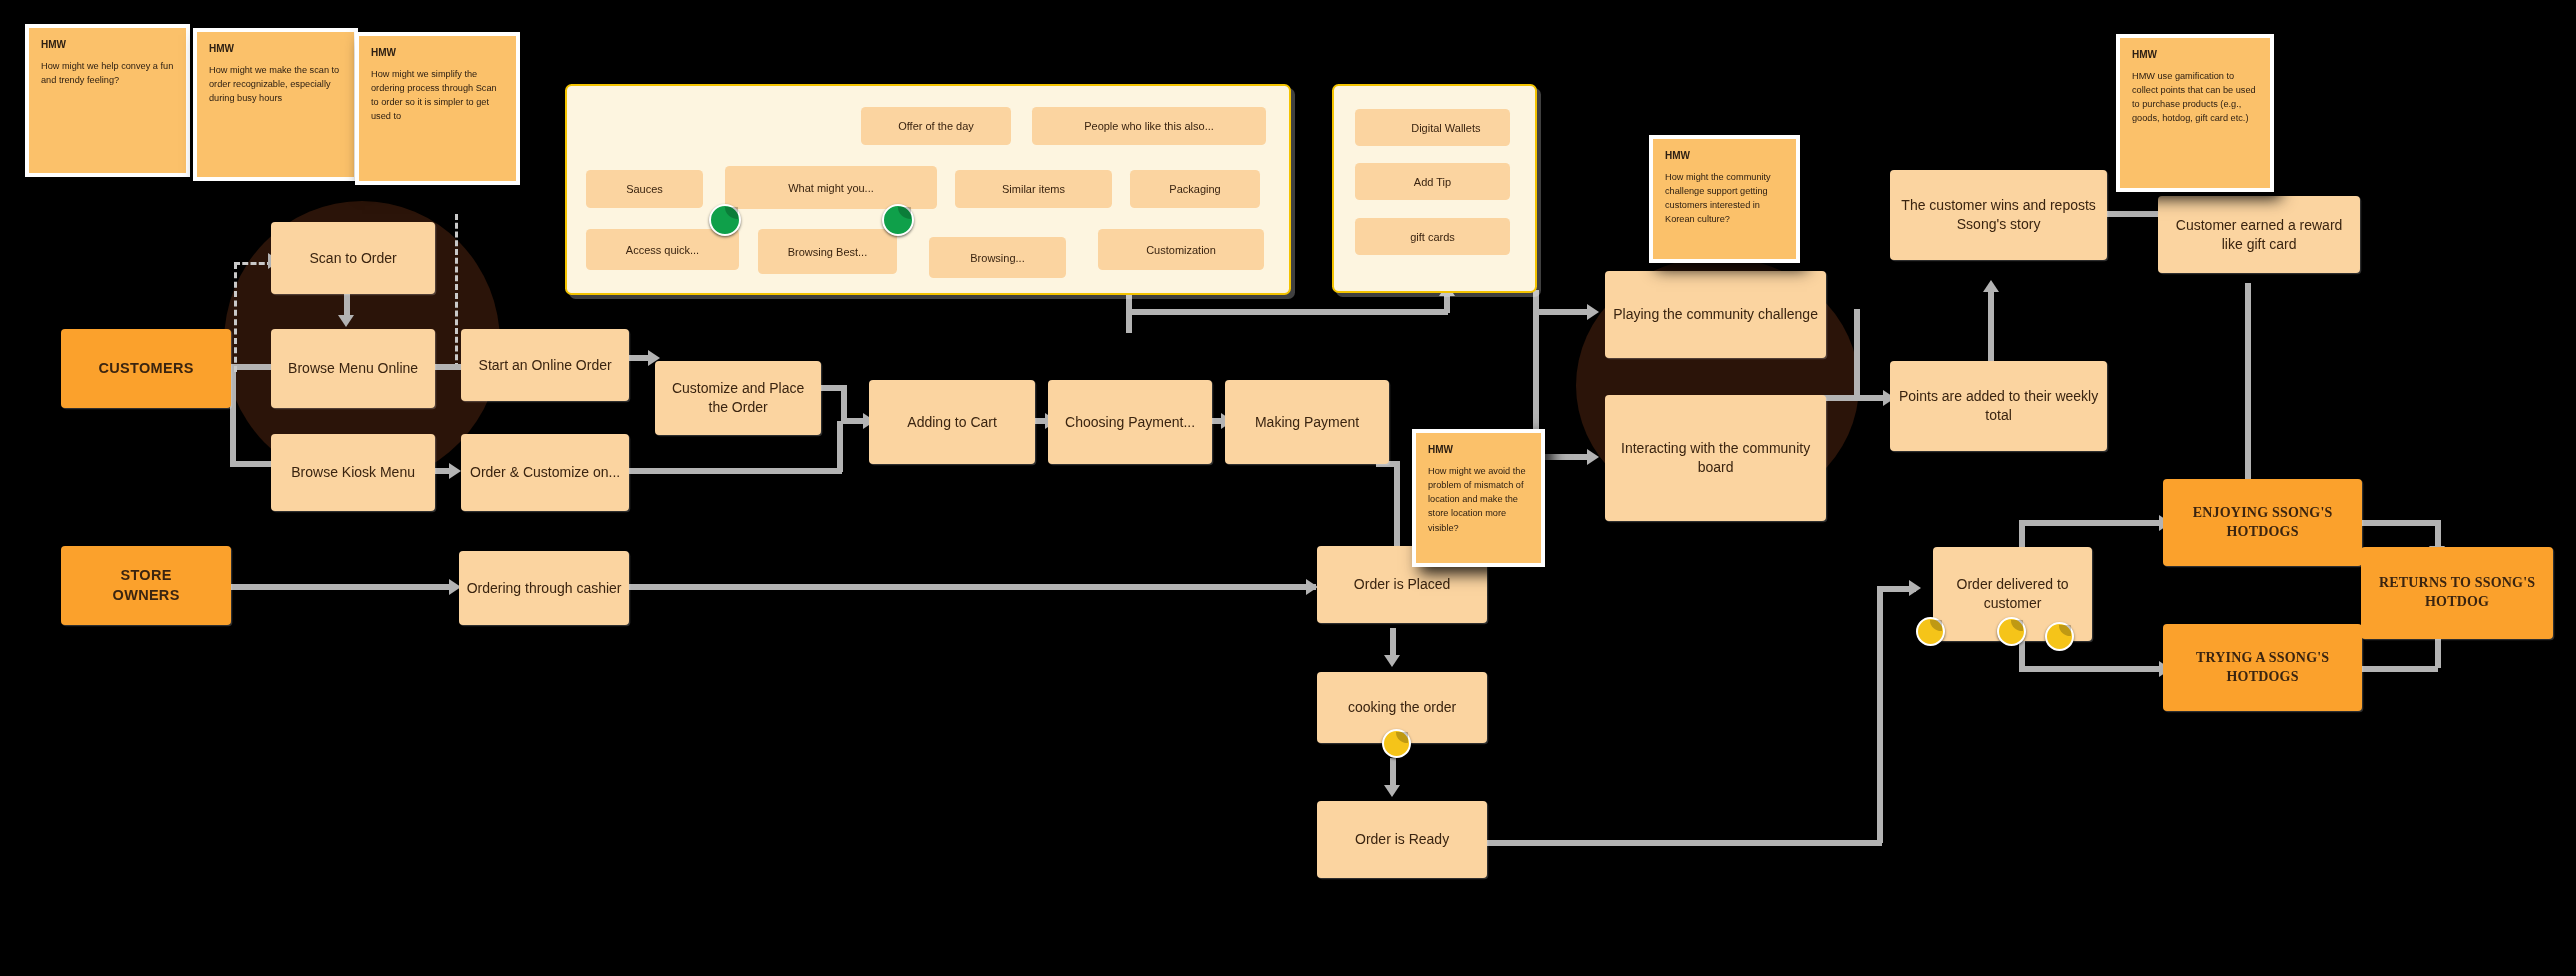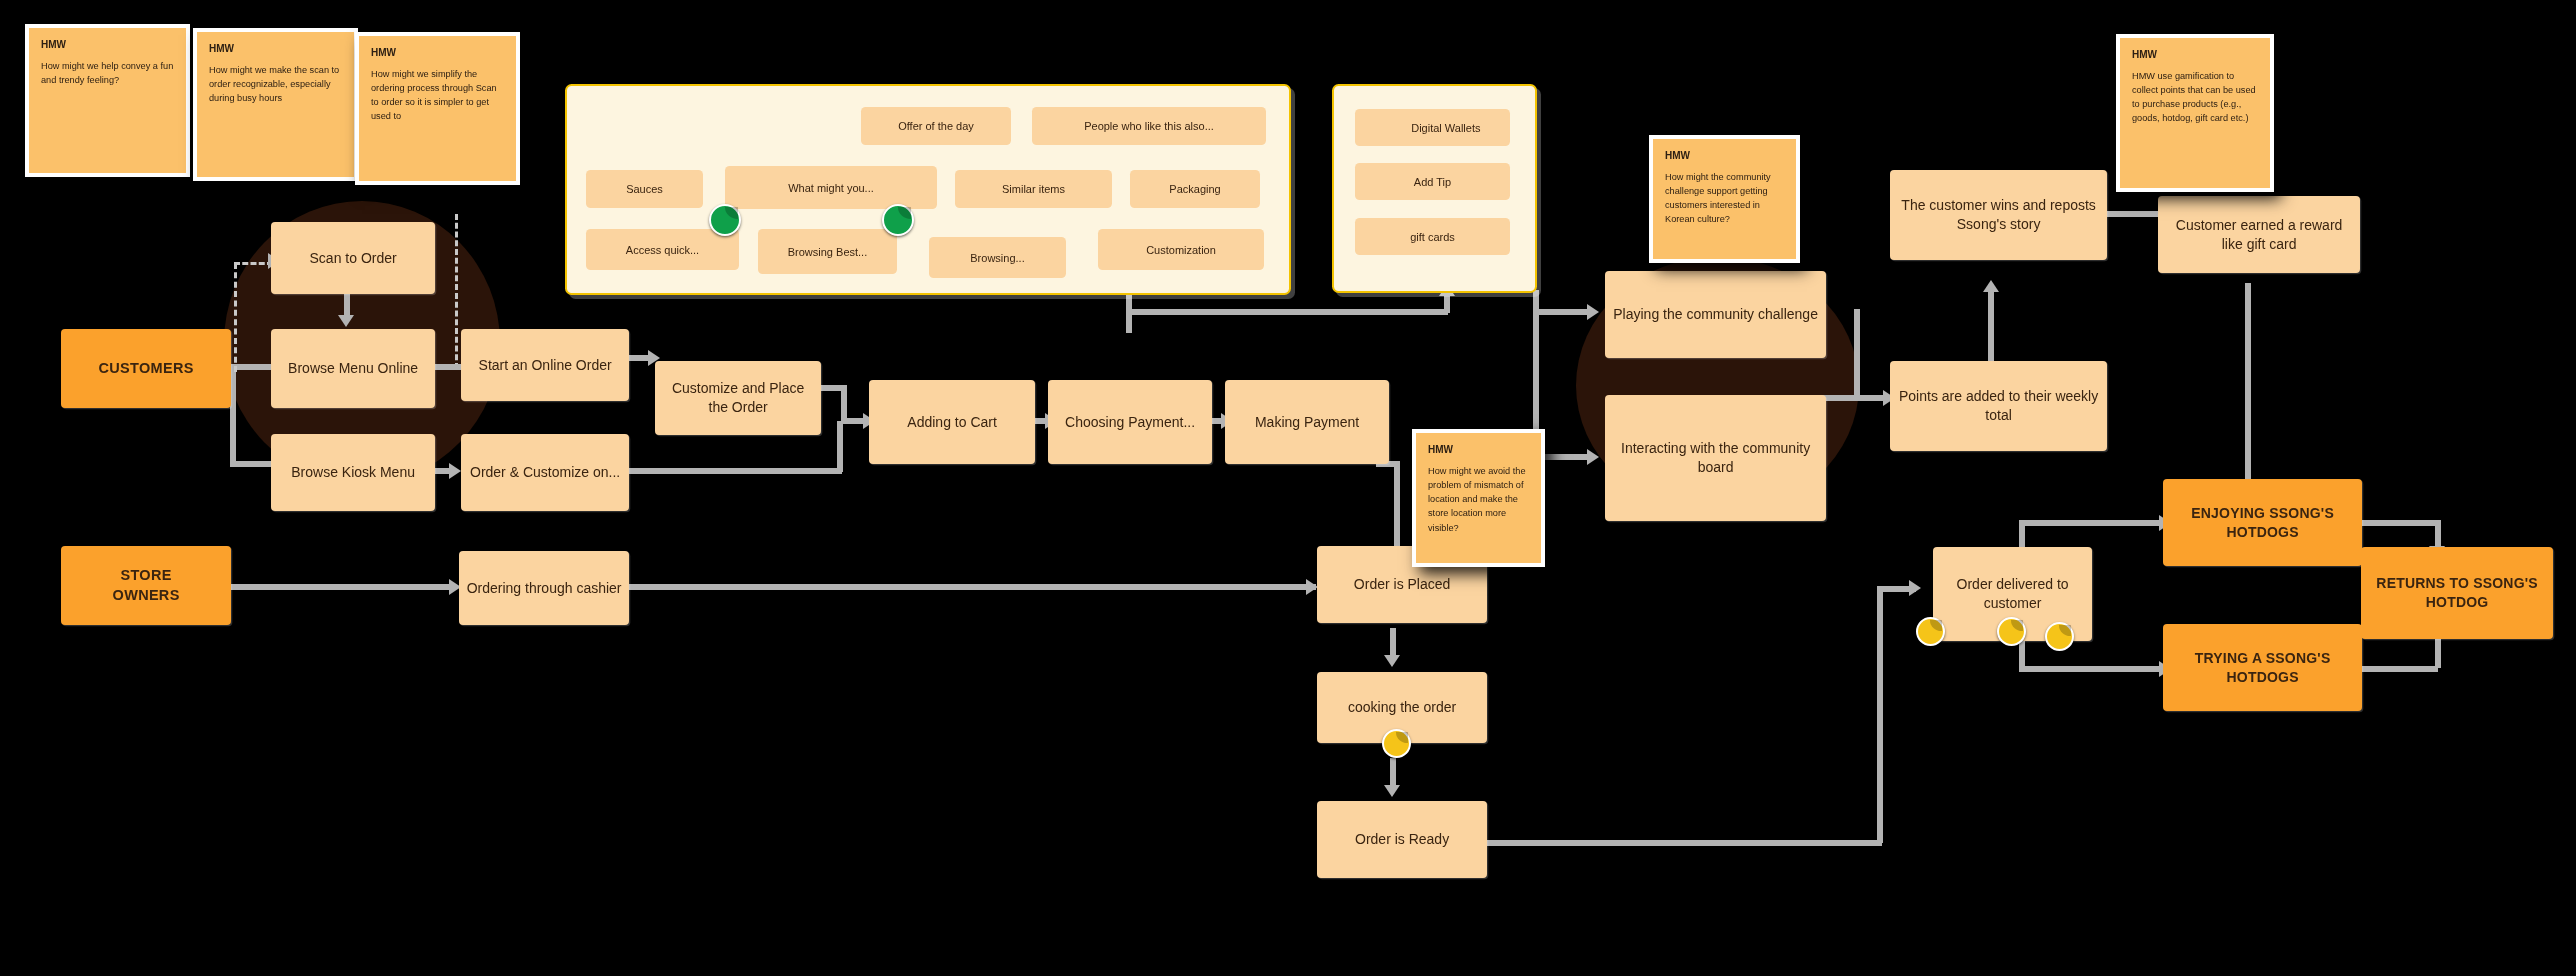--- a/index.html
+++ b/index.html
@@ -47,20 +47,21 @@
     background:#fba12c;
     font-weight:bold;
     font-size:14.5px;
     letter-spacing:0.3px;
   }
   .node.stage{
     background:#fba12c;
     font-weight:bold;
     font-size:14px;
     letter-spacing:0.2px;
+    font-family:Liberation Serif, serif;
   }
 
   
   .hmw{
     position:absolute;
     background:#fbc16a;
     color:#2e2013;
     padding:10.5px 12px 9.2px 12px;
     box-shadow:0 0 0 4px #ffffff, 6.6px 6.6px 14.5px 4px rgba(0,0,0,.85);
     box-sizing:border-box;

